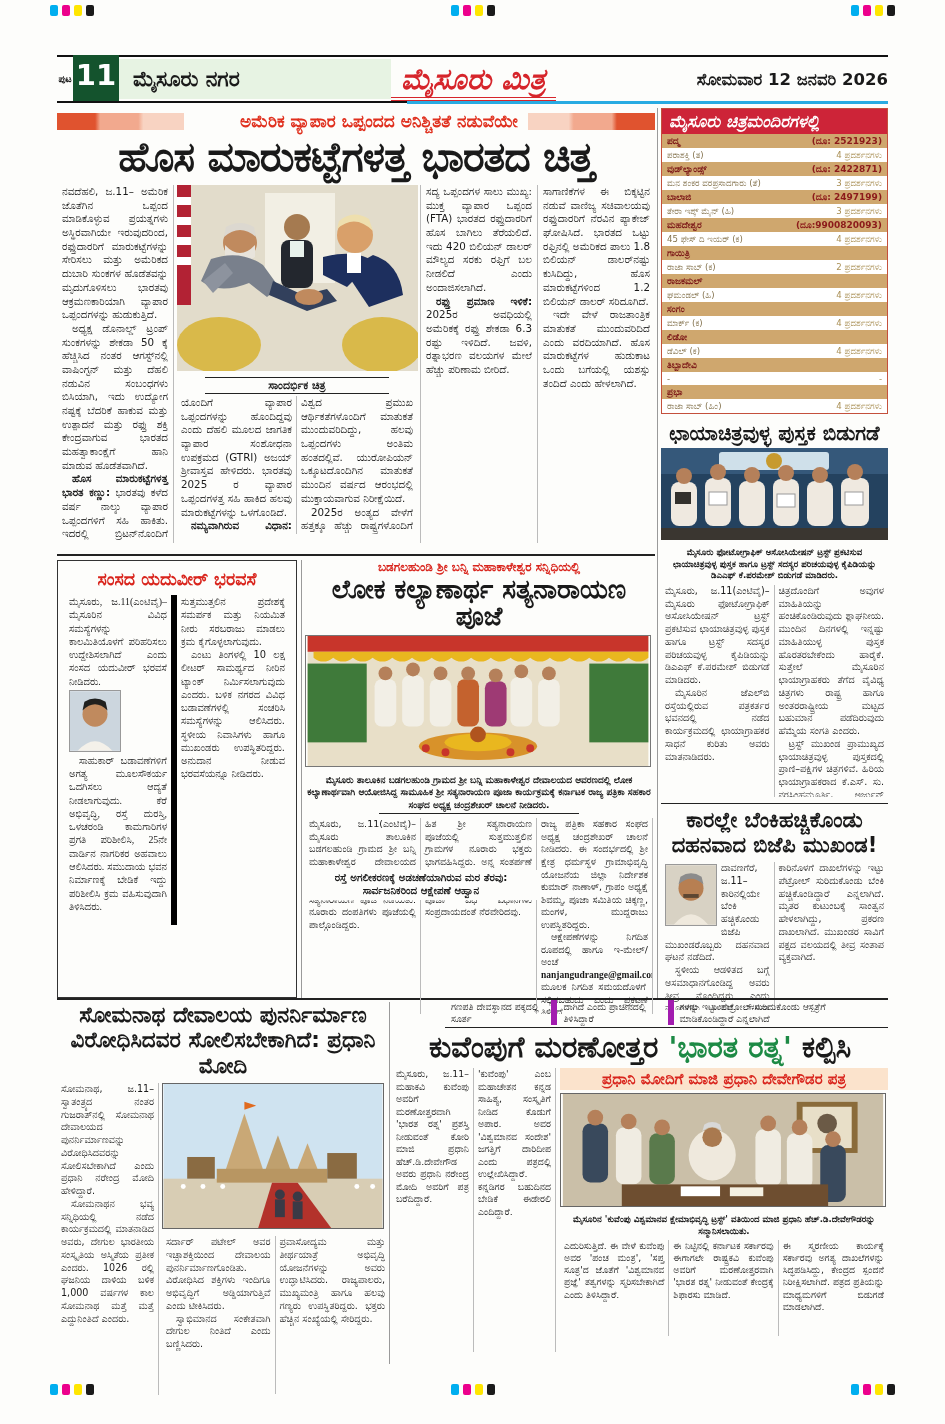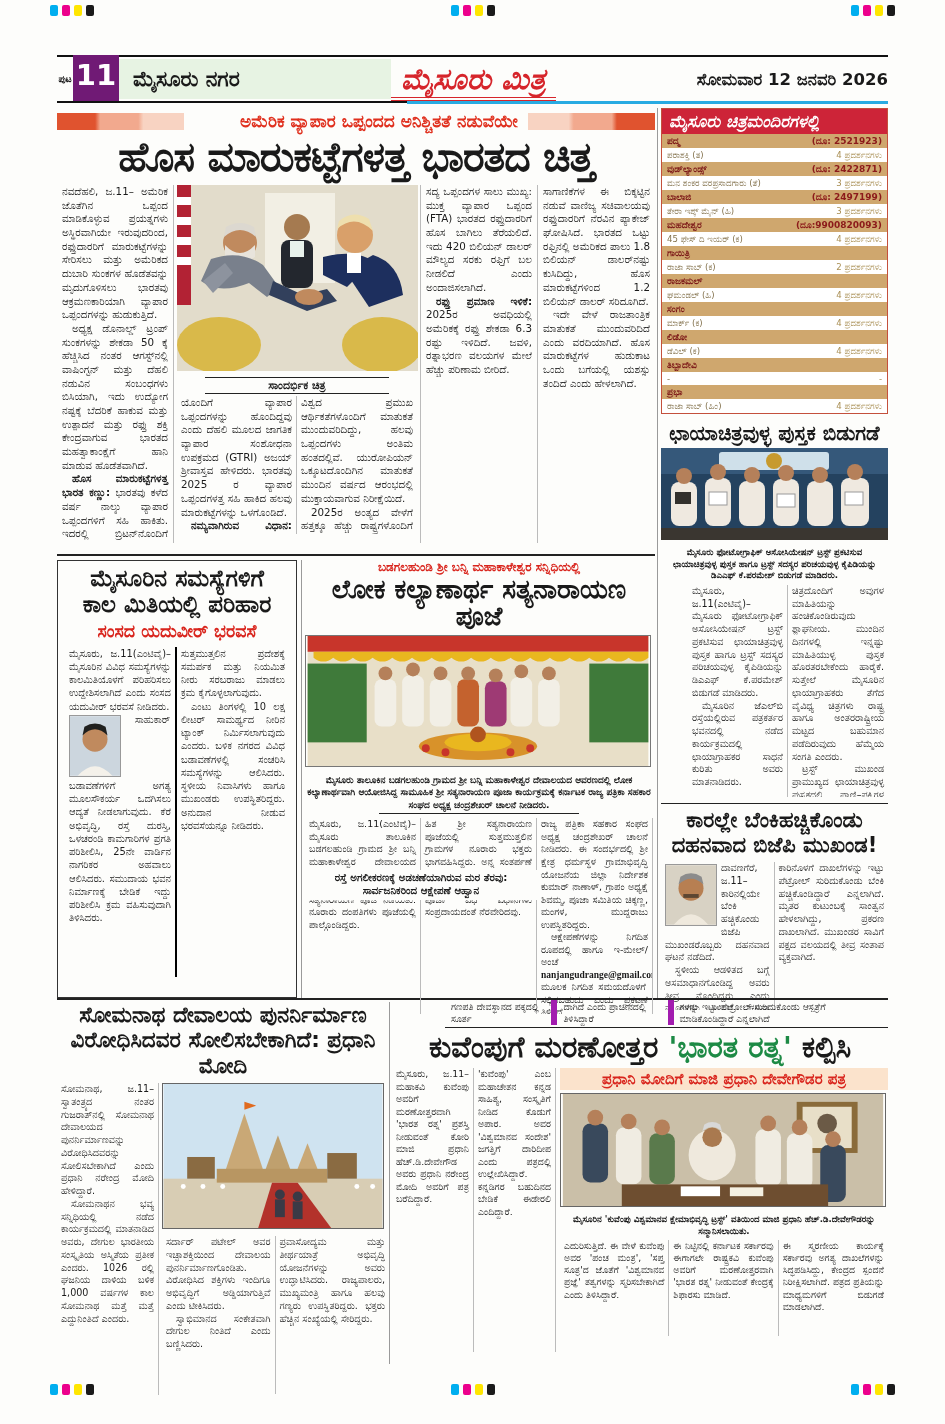--- a/index.html
+++ b/index.html
@@ -10,21 +10,21 @@
   
   .regmarks { position:absolute; display:flex; gap:26px; }
   .regmarks .grp { display:flex; gap:4px; }
   .regmarks i { display:block; width:8px; height:11px; border-radius:2px; }
   .rm-c{background:#00aeef}.rm-m{background:#ec008c}.rm-y{background:#ffe600}.rm-k{background:#1a1a1a}
 
   
   .hdr { position:absolute; top:55px; left:57px; width:831px; height:46px; border-top:2px solid #111;
          display:flex; align-items:center; }
   .puta { font-size:9px; font-weight:bold; width:16px; line-height:1; text-align:center; }
-  .numbox { background:#701a75; color:#fff; width:46px; height:48px; font-size:29px; font-weight:bold;
+  .numbox { background:#14532d; color:#fff; width:46px; height:48px; font-size:29px; font-weight:bold;
             text-align:center; line-height:40px; }
   .sectionbox { background:#e7f3e3; height:40px; width:272px; font-size:21px; font-weight:bold;
                 line-height:40px; padding-left:14px; }
   .masthead { flex:1; text-align:left; }
   .masthead span { color:#d6252b; font-size:29px; font-weight:bold; font-style:italic;
                    border-bottom:4px double #d6252b; padding:0 10px 1px; }
   .dateline { font-size:16.5px; font-weight:bold; white-space:nowrap; }
   .subrule-black { position:absolute; top:101px; left:57px; width:350px; height:2px; background:#111; }
   .subrule-cyan  { position:absolute; top:101px; left:407px; width:481px; height:3px; background:#29abe2; }
 
@@ -61,38 +61,38 @@
   .cinema-h { background:#cd2438; color:#fff; font-size:16.5px; font-weight:bold; font-style:italic;
               padding:3px 7px; }
   .c-theater { background:#cfa76e; color:#7c1818; display:flex; justify-content:space-between;
                font-weight:bold; font-size:9px; padding:1.5px 5px; }
   .c-theater .c-phone { color:#8c1a1a; }
   .c-movie { background:#fff; color:#84734e; display:flex; justify-content:space-between;
              font-size:8.6px; padding:1.5px 5px; }
   .c-movie .c-shows { color:#a98f54; }
   .book-headline { font-size:20px; font-weight:800; text-align:center; margin-top:7px; }
   .book-caption { font-size:8.6px; font-weight:bold; text-align:center; line-height:1.35; margin:3px 4px; }
-  .book-body { display:flex; height:212px; overflow:hidden; margin-top:3px;margin-left:27px; }
+  .book-body { display:flex; height:212px; overflow:hidden; margin-top:3px; }
   .book-body .bcol { width:50%; padding:0 4px; font-size:9.6px; line-height:1.33; text-align:justify; overflow:hidden; }
   .book-body .bcol:first-child { border-right:1px solid #bbb; }
   .fire-rule { border-top:1.5px solid #222; margin:6px 0 4px; }
   .fire-headline { font-size:21px; font-weight:800; text-align:center; line-height:1.2; }
   .fire-body { display:flex; height:148px; overflow:hidden; margin-top:4px; }
   .fire-body .fcol { width:50%; padding:0 4px; font-size:9.6px; line-height:1.33; text-align:justify; overflow:hidden; }
   .fire-body .fcol:first-child { border-right:1px solid #bbb; }
   .fire-portrait { float:left; margin:2px 4px 2px 0; border:1px solid #999; }
 
   
   .problems { position:absolute; top:560px; left:57px; width:240px; height:438px;
               border:1.5px solid #333; padding:5px 7px; }
   .prob-headline { font-size:23px; font-weight:800; text-align:center; line-height:1.12; }
   .prob-sub { color:#d9251d; font-size:17.5px; font-weight:bold; text-align:center; margin:3px 0 5px; }
   .prob-body { display:flex; height:330px; overflow:hidden; }
   .prob-body .pcol { width:50%; padding:0 4px; font-size:9.9px; line-height:1.34; text-align:justify; overflow:hidden; }
-  .prob-body .pcol:first-child { border-right:2px solid #000000; }
+  .prob-body .pcol:first-child { border-right:6px solid #000000;font-family:Liberation Serif, serif; }
   .prob-portrait { float:left; margin:2px 4px 2px 0; border:1px solid #999; }
 
   
   .pooja { position:absolute; top:560px; left:305px; width:348px; }
   .pooja-kicker { color:#d9251d; font-weight:bold; font-size:12px; text-align:center; }
   .pooja-headline { font-size:26px; font-weight:800; text-align:center; line-height:1.05; margin:2px 0 4px; }
   .pooja-photo { border:1px solid #777; }
   .pooja-caption { font-size:9px; font-weight:bold; text-align:center; line-height:1.4; margin:3px 2px 2px; }
   .pooja-caption-rule { width:200px; margin:0 auto 4px; border-top:1px solid #222; }
   .pooja-body { position:relative; display:flex; height:196px; overflow:hidden; }
@@ -399,24 +399,20 @@
     </div>
   </aside>
 
   <div class="hline" style="top:554px; left:57px; width:598px;"></div>
   <div class="hline" style="top:998px; left:57px; width:831px; height:1.5px;"></div>
   <div class="vline" style="top:108px; left:657px; height:890px;"></div>
   <div class="vline" style="top:560px; left:301px; height:438px;"></div>
   <div class="vline" style="top:1002px; left:389px; height:362px;"></div>
 
   <section class="problems">
-    <h2 class="prob-headline">
-      <span>ಮೈಸೂರಿನ ಸಮಸ್ಯೆಗಳಿಗೆ</span><br>
-      <span>ಕಾಲ ಮಿತಿಯಲ್ಲಿ ಪರಿಹಾರ</span>
-    </h2>
     <div class="prob-sub">ಸಂಸದ ಯದುವೀರ್ ಭರವಸೆ</div>
     <div class="prob-body">
       <div class="pcol">
         <p>ಮೈಸೂರು, ಜ.11(ಎಂಟಿವೈ)– ಮೈಸೂರಿನ ವಿವಿಧ ಸಮಸ್ಯೆಗಳನ್ನು ಕಾಲಮಿತಿಯೊಳಗೆ ಪರಿಹರಿಸಲು ಉದ್ದೇಶಿಸಲಾಗಿದೆ ಎಂದು ಸಂಸದ ಯದುವೀರ್ ಭರವಸೆ ನೀಡಿದರು.</p>
         <svg class="prob-portrait" width="52" height="62" viewBox="0 0 52 62">
           <rect width="52" height="62" fill="#ccd6de"></rect>
           <circle cx="26" cy="24" r="13" fill="#c08a5e"></circle>
           <path d="M13 20 q13 -13 26 0 l-2 -9 q-11 -7 -22 0 z" fill="#20201e"></path>
           <path d="M8 62 q18 -20 36 0 z" fill="#f4f1ea"></path>
         </svg>

